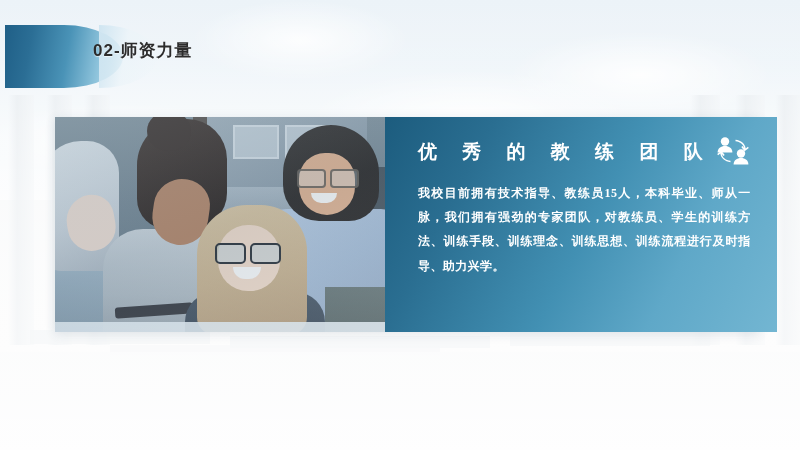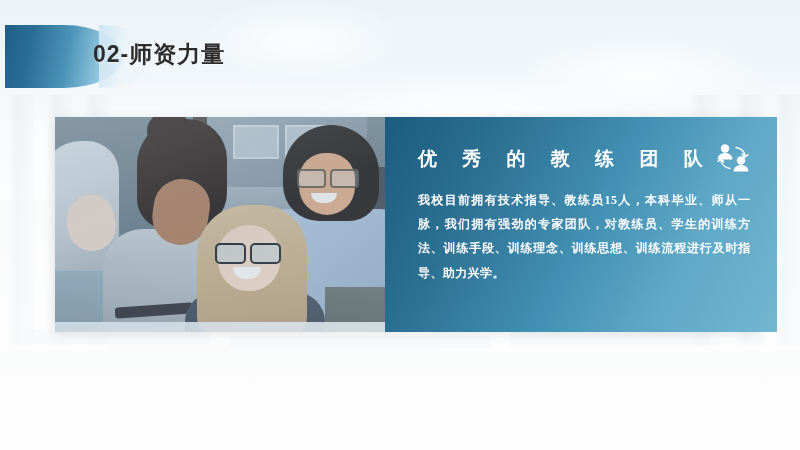--- a/index.html
+++ b/index.html
@@ -84,21 +84,21 @@
     top: 0;
     width: 58px;
     height: 63px;
     background: linear-gradient(100deg, #cfe5f1 0%, rgba(235,244,249,0.65) 45%, rgba(255,255,255,0) 100%);
     border-radius: 0 60px 60px 0 / 0 32px 32px 0;
   }
   .title-text {
     position: absolute;
     left: 93px;
     top: 39px;
-    font-size: 23px;
+    font-size: 17px;
     font-weight: bold;
     color: #2c2c2c;
     letter-spacing: 1px;
     white-space: nowrap;
     z-index: 5;
     text-shadow: 0 1px 1px rgba(255,255,255,0.6);
   }
 
   
   .card {
@@ -272,21 +272,21 @@
   .photo .tint {
     position: absolute; inset: 0;
     background: linear-gradient(160deg, rgba(150,180,200,0.30) 0%, rgba(120,160,190,0.20) 50%, rgba(200,220,235,0.22) 100%);
   }
 
   
   .panel {
     position: relative;
     flex: 1 1 auto;
     background: linear-gradient(118deg, #1c5c7e 0%, #2a6e91 22%, #4290b3 52%, #5fa8c8 74%, #73b6d2 100%);
-    padding: 25px 26px 0 33px;
+    padding: 18px 26px 0 33px;
     box-sizing: border-box;
   }
   .panel-heading {
     display: flex;
     align-items: center;
     color: #ffffff;
     font-size: 19px;
     font-weight: bold;
     letter-spacing: 10px;
     line-height: 1;

